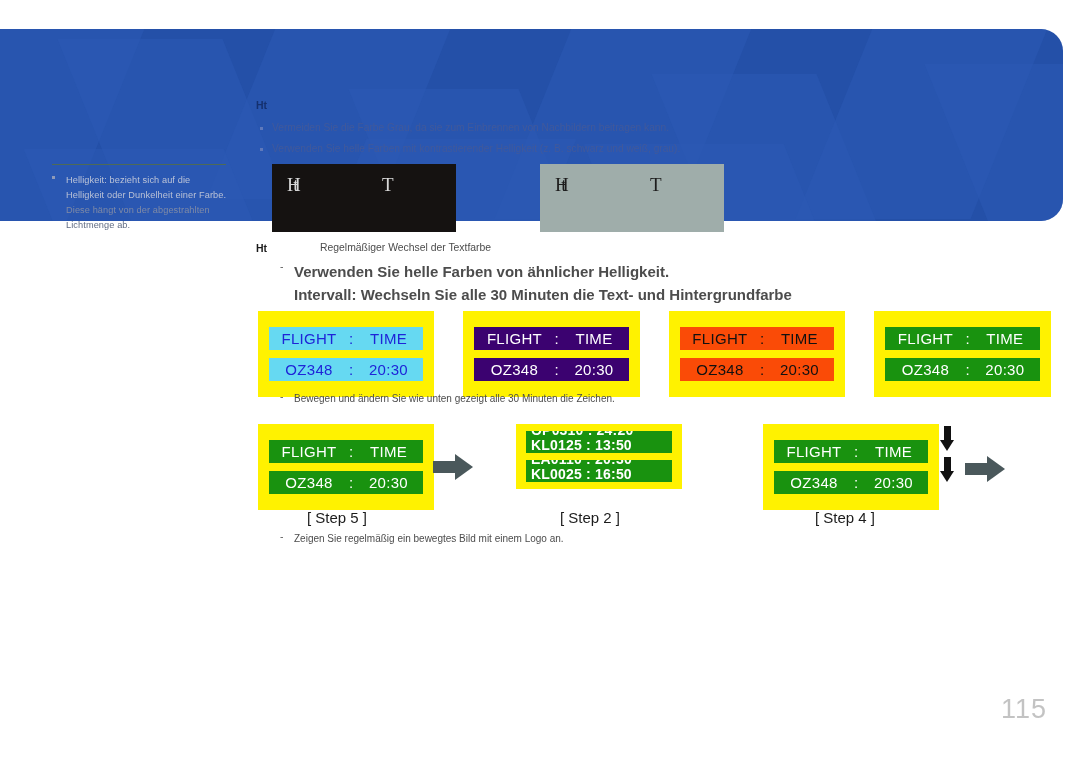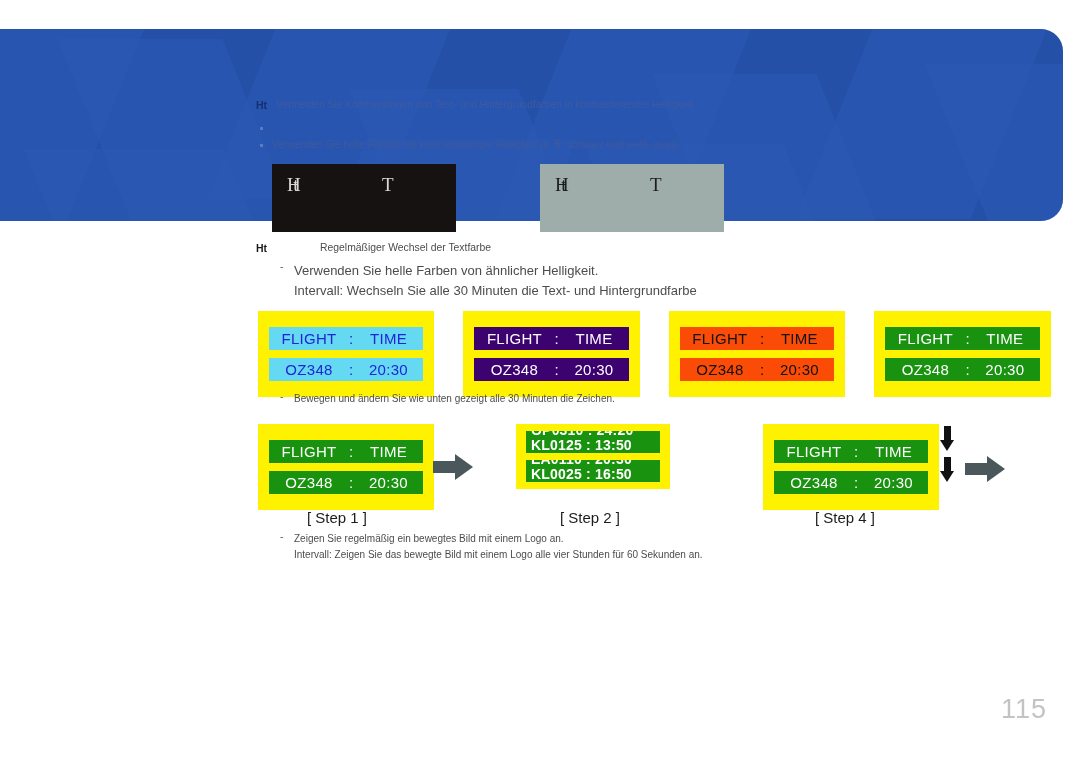--- a/index.html
+++ b/index.html
@@ -155,23 +155,24 @@
   .midblock .dash-row {
     display: flex;
     margin: 6px 0 0 24px;
   }
   .dash {
     width: 14px; flex: 0 0 14px;
     font-size: 10.4px;
     color: #5a5a5a;
   }
   .dash-txt {
-    font-size: 13px;
+    font-size: 15px;
     color: #4c4c4c;
     line-height: 1.52;
+    font-weight: bold;
   }
 
   
   .panel-row-1 {
     position: absolute;
     left: 258px; top: 311px;
     display: flex;
     gap: 29px;
   }
   .fpanel {
@@ -212,21 +213,21 @@
   .step1 { left: 0px;   top: 0px; }
   .step2 { left: 258px; top: 0px; }
   .step3 { left: 505px; top: 0px; }
 
   .scroll-panel {
     background: #fff200;
     padding: 7px 10px;
     display: flex;
     flex-direction: column;
     gap: 7px;
-    width: 154px;
+    width: 166px;
   }
   .scroll-win {
     background: #19920f;
     height: 22px;
     overflow: hidden;
     position: relative;
   }
   .scroll-win .sline {
     position: absolute;
     left: 5px;
@@ -332,28 +333,38 @@
       <div class="poly p5"></div>
       <div class="poly p6"></div>
       <div class="poly p7"></div>
       <div class="poly p8"></div>
       <div class="poly p9"></div>
       <div class="poly p10"></div>
       <div class="poly p11"></div>
     </div>
   </div>
 
+  <div class="sidenote">
+    <div class="rule"></div>
+    <div class="bullet"></div>
+    <span class="body">
+      <span class="l1">Helligkeit: bezieht sich auf die</span><br>
+      <span class="l2">Helligkeit oder Dunkelheit einer Farbe.</span><br>
+      <span class="l3">Diese hängt von der abgestrahlten</span><br>
+      <span class="l4">Lichtmenge ab.</span>
+    </span>
+  </div>
 
   <div class="topblock">
     <div class="hrow">
       <span class="ht-tag dim">Ht</span>
-      <span class="htext">Vermeiden Sie Kombinationen von Text- und Hintergrundfarben in kontrastierender Helligkeit.</span>
     </div>
     <div class="sub">
       <span class="sq"></span>
+      <span class="subtext">Vermeiden Sie die Farbe Grau, da sie zum Einbrennen von Nachbildern beitragen kann.</span>
     </div>
     <div class="sub">
       <span class="sq"></span>
       <span class="subtext">Verwenden Sie helle Farben mit kontrastierender Helligkeit (z. B. schwarz und weiß, grau).</span>
     </div>
   </div>
 
   <div class="box-row">
     <div class="cbox dark">
       <span class="glyph g-ht">Ht</span>
@@ -498,27 +509,26 @@
         <div class="fline sch-green">
           <span class="c1">OZ348</span>
           <span class="colsep">:</span>
           <span class="c2">20:30</span>
         </div>
       </div>
     </div>
 
   </div>
 
-  <span class="step-label sl1">[ Step 1 ]</span>
+  <span class="step-label sl1">[ Step 5 ]</span>
   <span class="step-label sl2">[ Step 2 ]</span>
   <span class="step-label sl3">[ Step 4 ]</span>
 
   <div class="footnote">
     <span class="dash">-</span>
     <span class="ftxt">
       <span>Zeigen Sie regelmäßig ein bewegtes Bild mit einem Logo an.</span><br>
-      <span>Intervall: Zeigen Sie das bewegte Bild mit einem Logo alle vier Stunden für 60 Sekunden an.</span>
     </span>
   </div>
 
   <div class="pageno">115</div>
 
 </div>
 
 </body></html>

